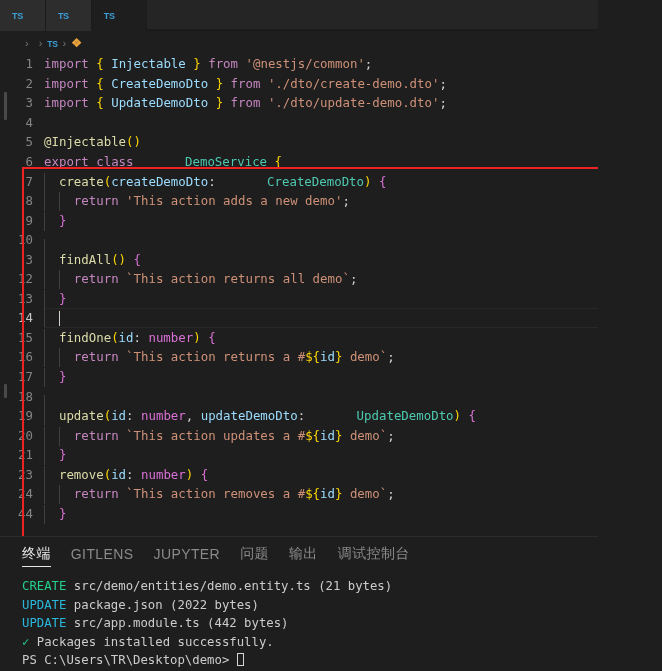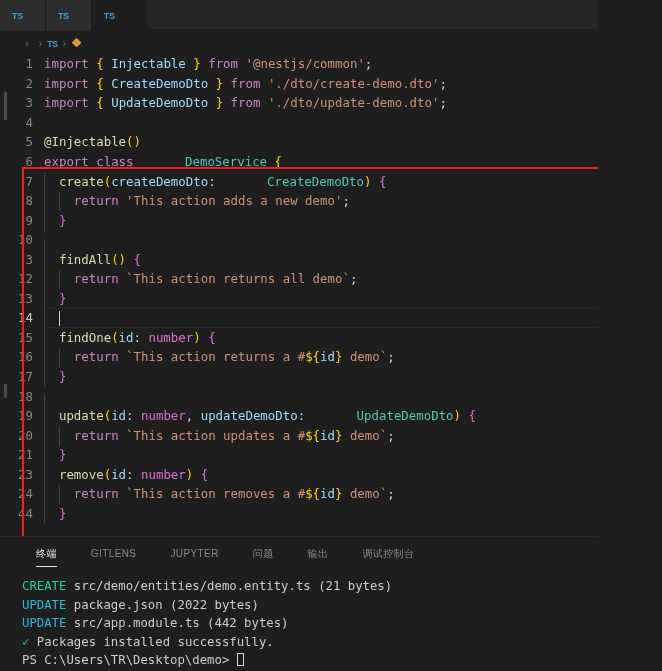--- a/index.html
+++ b/index.html
@@ -124,24 +124,24 @@
   }
 
   
   .panel { background: #1e1e1e; height: 135px; }
   .panel-tabs {
     display: flex; align-items: center; gap: 20px;
     height: 34px; padding-left: 22px;
     border-top: 1px solid #2b2b2b;
   }
   .panel-tab {
-    font-size: 10px; color: #8a8a8a;
+    font-size: 14px; color: #8a8a8a;
     letter-spacing: 0.4px;
     cursor: pointer; position: relative;
-    height: 34px; display: flex; align-items: center; margin-left: 14px;
+    height: 34px; display: flex; align-items: center;
   }
   .panel-tab.active { color: #e7e7e7; }
   .panel-tab.active::after {
     content: ""; position: absolute; left: 0; right: 0; bottom: 4px;
     height: 1px; background: #e7e7e7;
   }
   .terminal {
     padding: 7px 0 0 22px;
     font-family: "DejaVu Sans Mono", monospace;
     font-size: 12.3px; line-height: 18.5px;

